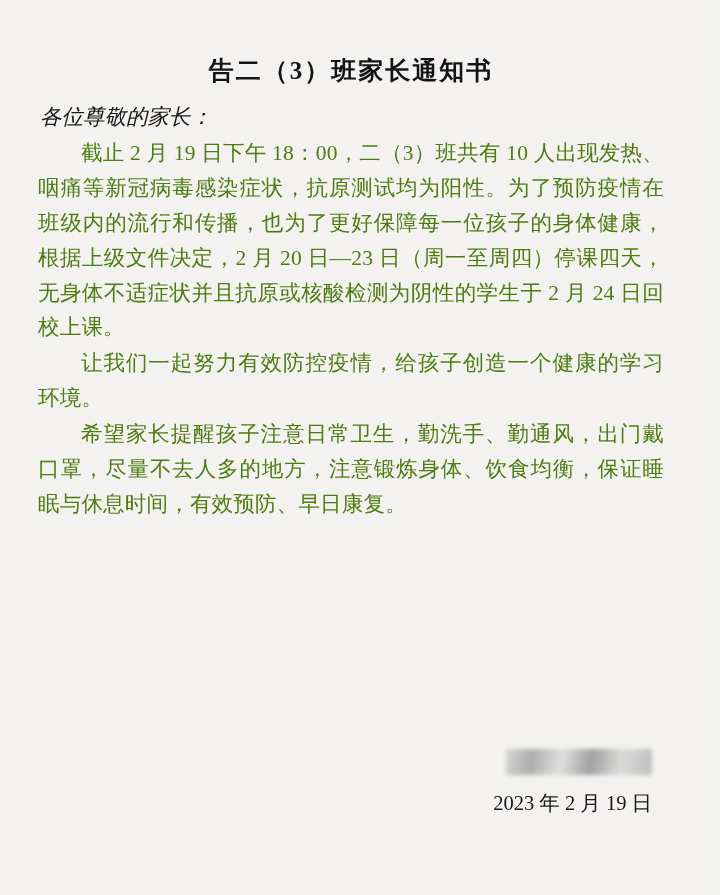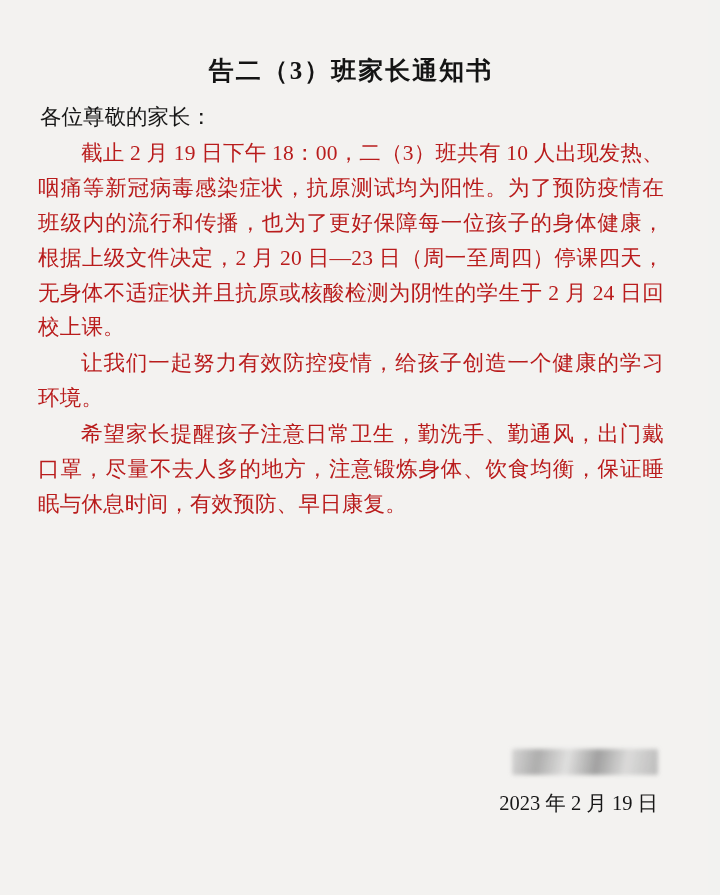--- a/index.html
+++ b/index.html
@@ -28,34 +28,35 @@
     font-weight: bold;
     letter-spacing: 2px;
     margin: 18px 0 14px 0;
     color: #141414;
   }
   .salutation {
     font-size: 21.5px;
     line-height: 1.55;
     margin: 6px 0 2px 2px;
     color: #171717;
+    font-style: italic;
   }
   .para {
     font-size: 21.5px;
     line-height: 1.62;
     text-align: justify;
     text-justify: inter-ideograph;
     text-indent: 2em;
     margin: 0 0 1px 0;
-    color: #b91c1c;
+    color: #4d7c0f;
     letter-spacing: 0.2px;
   }
   .footer {
     position: absolute;
-    right: 50px;
+    right: 56px;
     bottom: 78px;
   }
   .redaction {
     width: 146px;
     height: 26px;
     margin-left: auto;
     margin-bottom: 14px;
     background: linear-gradient(100deg,
         rgba(190,190,190,0.55) 0%,
         rgba(150,150,150,0.75) 18%,

